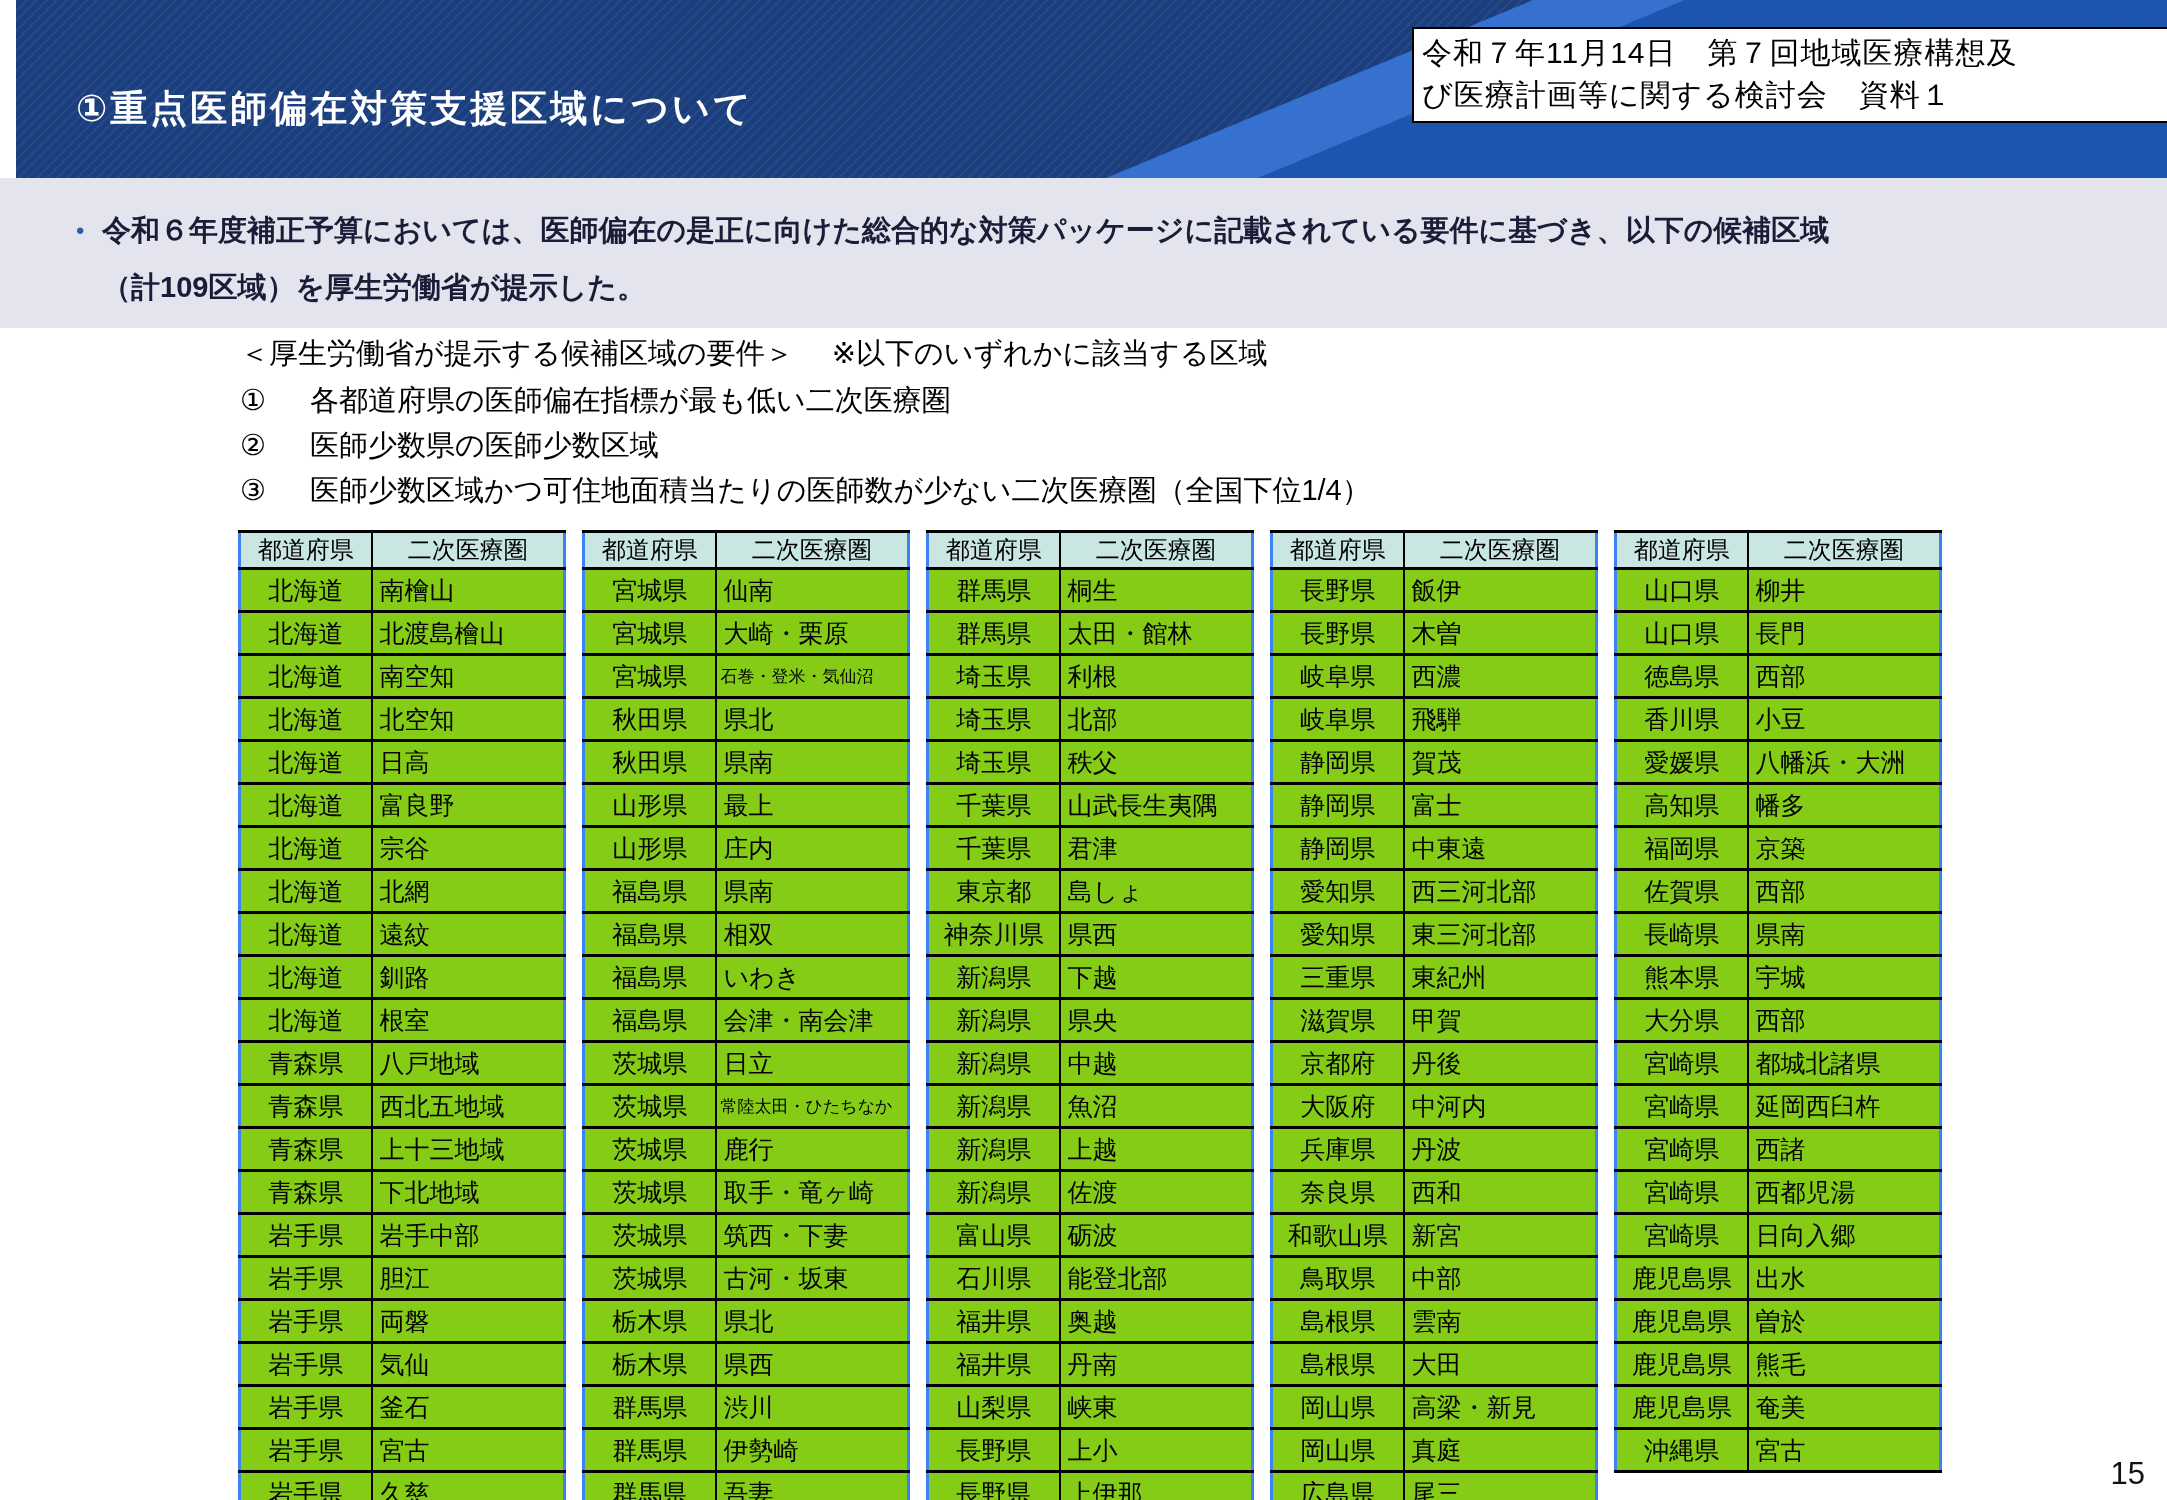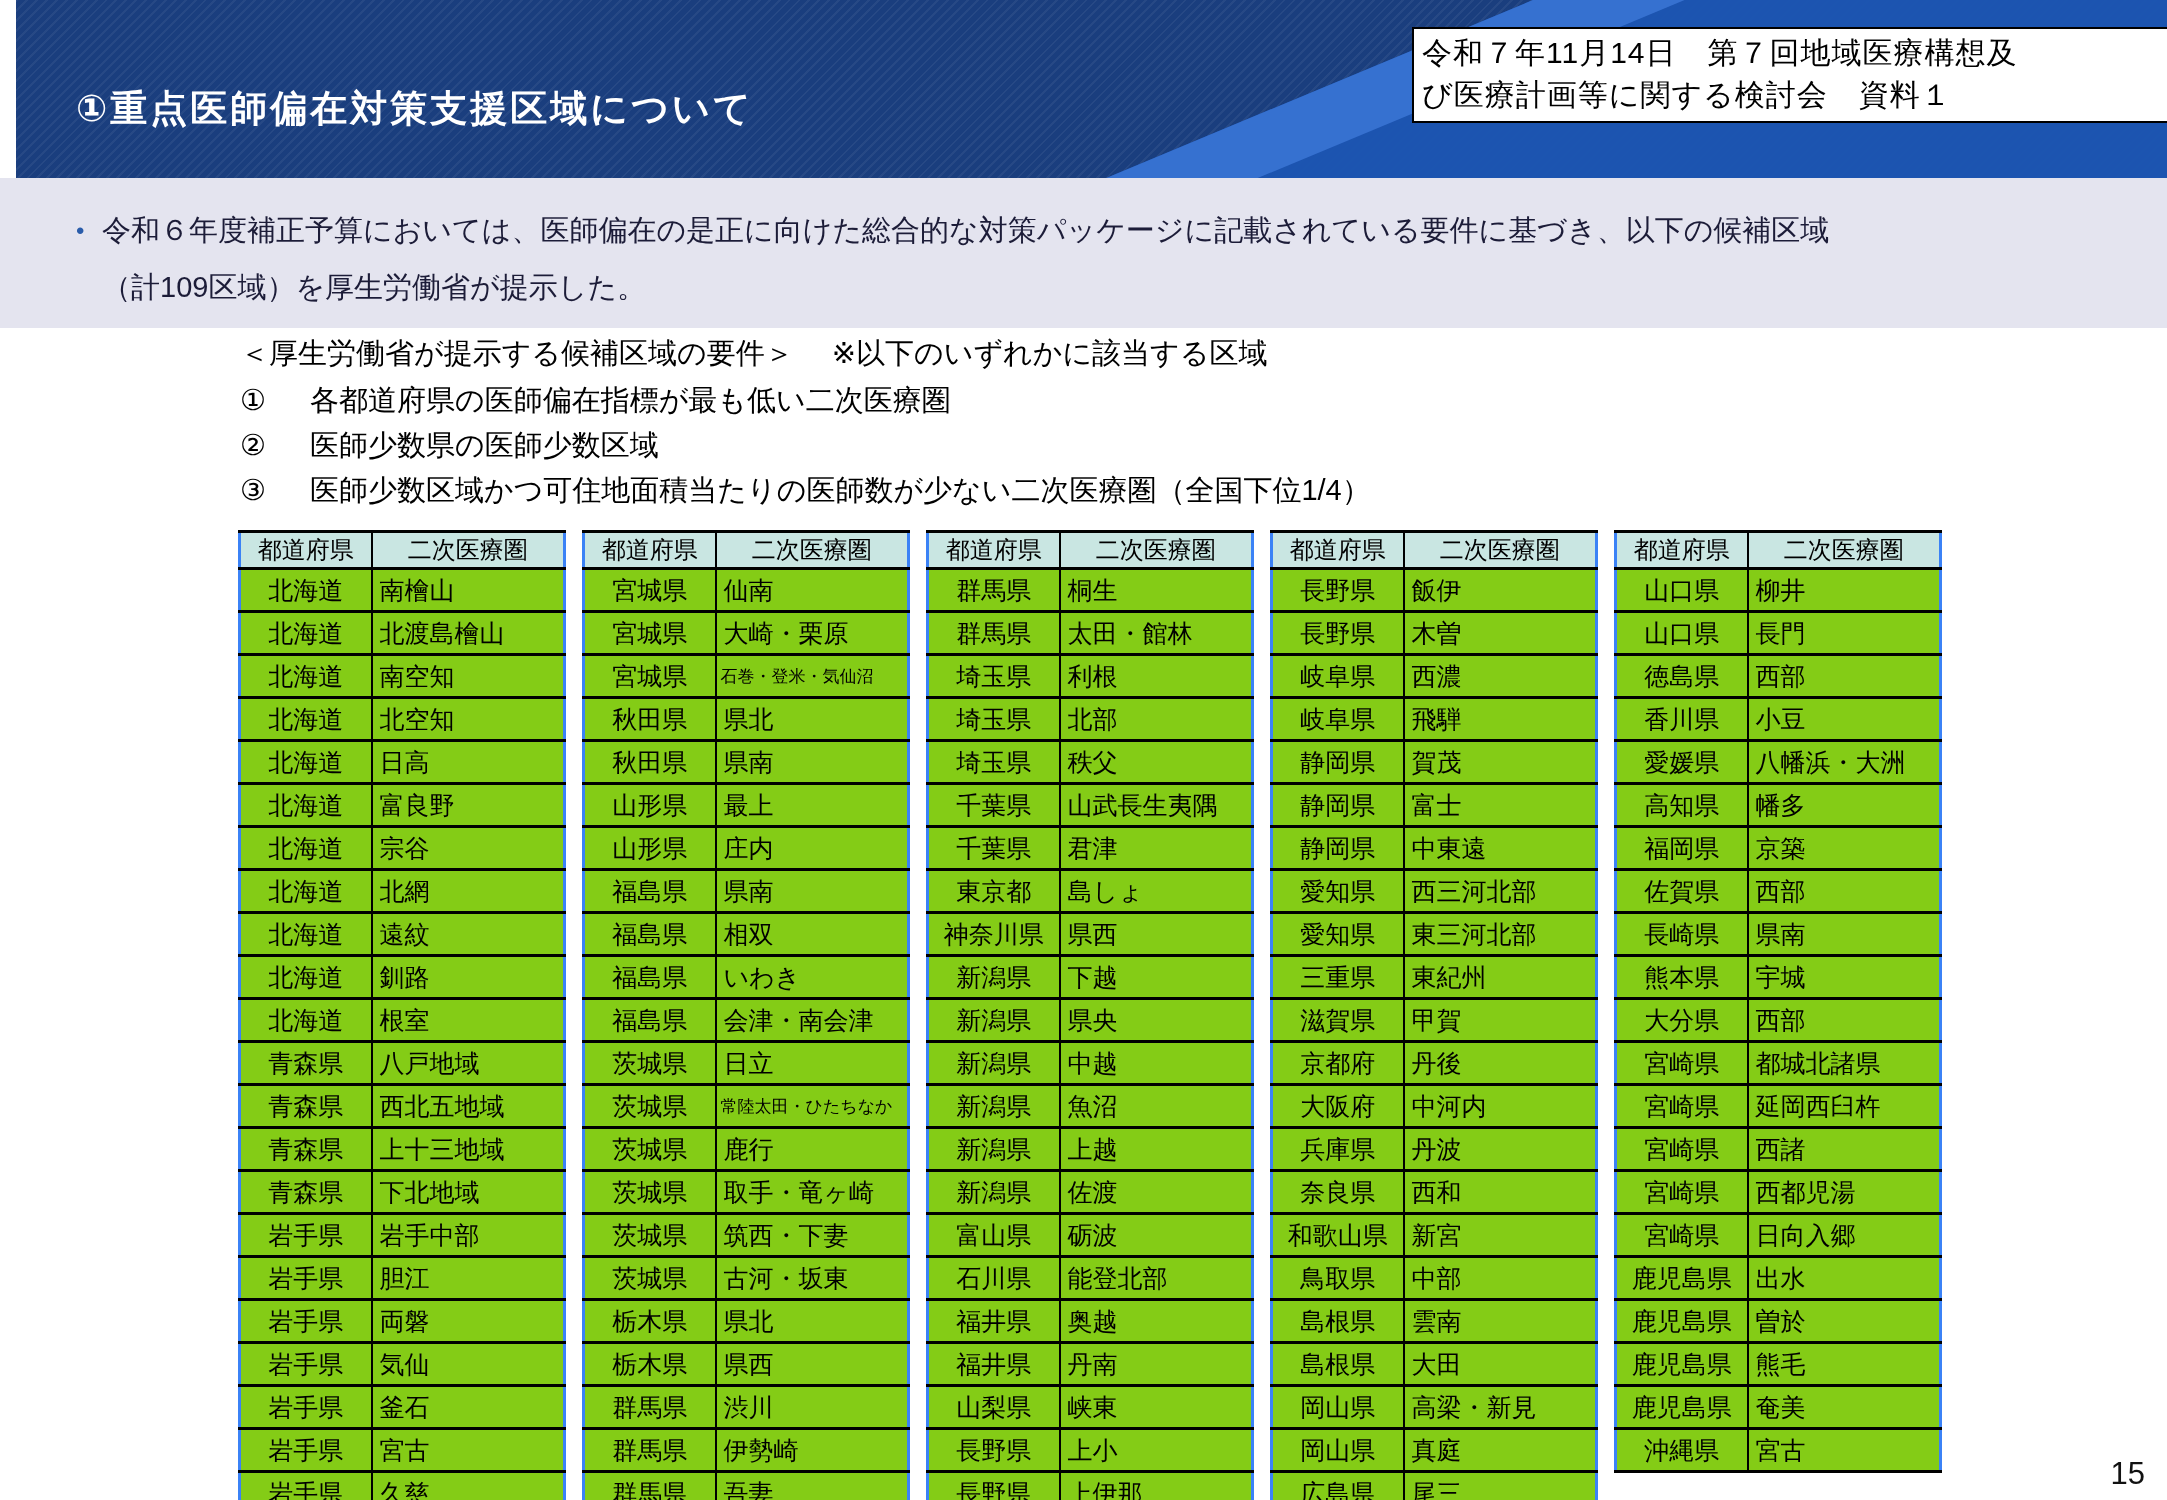--- a/index.html
+++ b/index.html
@@ -50,21 +50,21 @@
   .intro{
     position:absolute;left:0;top:178px;width:2167px;height:150px;
     background:#e4e4ef;box-sizing:border-box;
     padding:24px 0 0 76px;
     display:flex;align-items:flex-start;
     color:#1c1c38;font-size:29px;
   }
   .intro .bullet{
     width:26px;flex:0 0 26px;color:#2a5caa;font-size:24px;line-height:57px;
   }
-  .intro-text div{line-height:57px;white-space:nowrap;}
+  .intro-text div{line-height:57px;white-space:nowrap;font-weight:bold;}
 
   
   .reqs{
     position:absolute;left:240px;top:336px;width:1400px;
     color:#000000;font-size:29px;
   }
   .reqs-heading{white-space:nowrap;margin-bottom:13px;line-height:34px;}
   .reqs-note{margin-left:38px;text-align:center;}
   .req-item{display:flex;margin-bottom:11px;line-height:34px;white-space:nowrap;}
   .req-num{flex:0 0 70px;}

